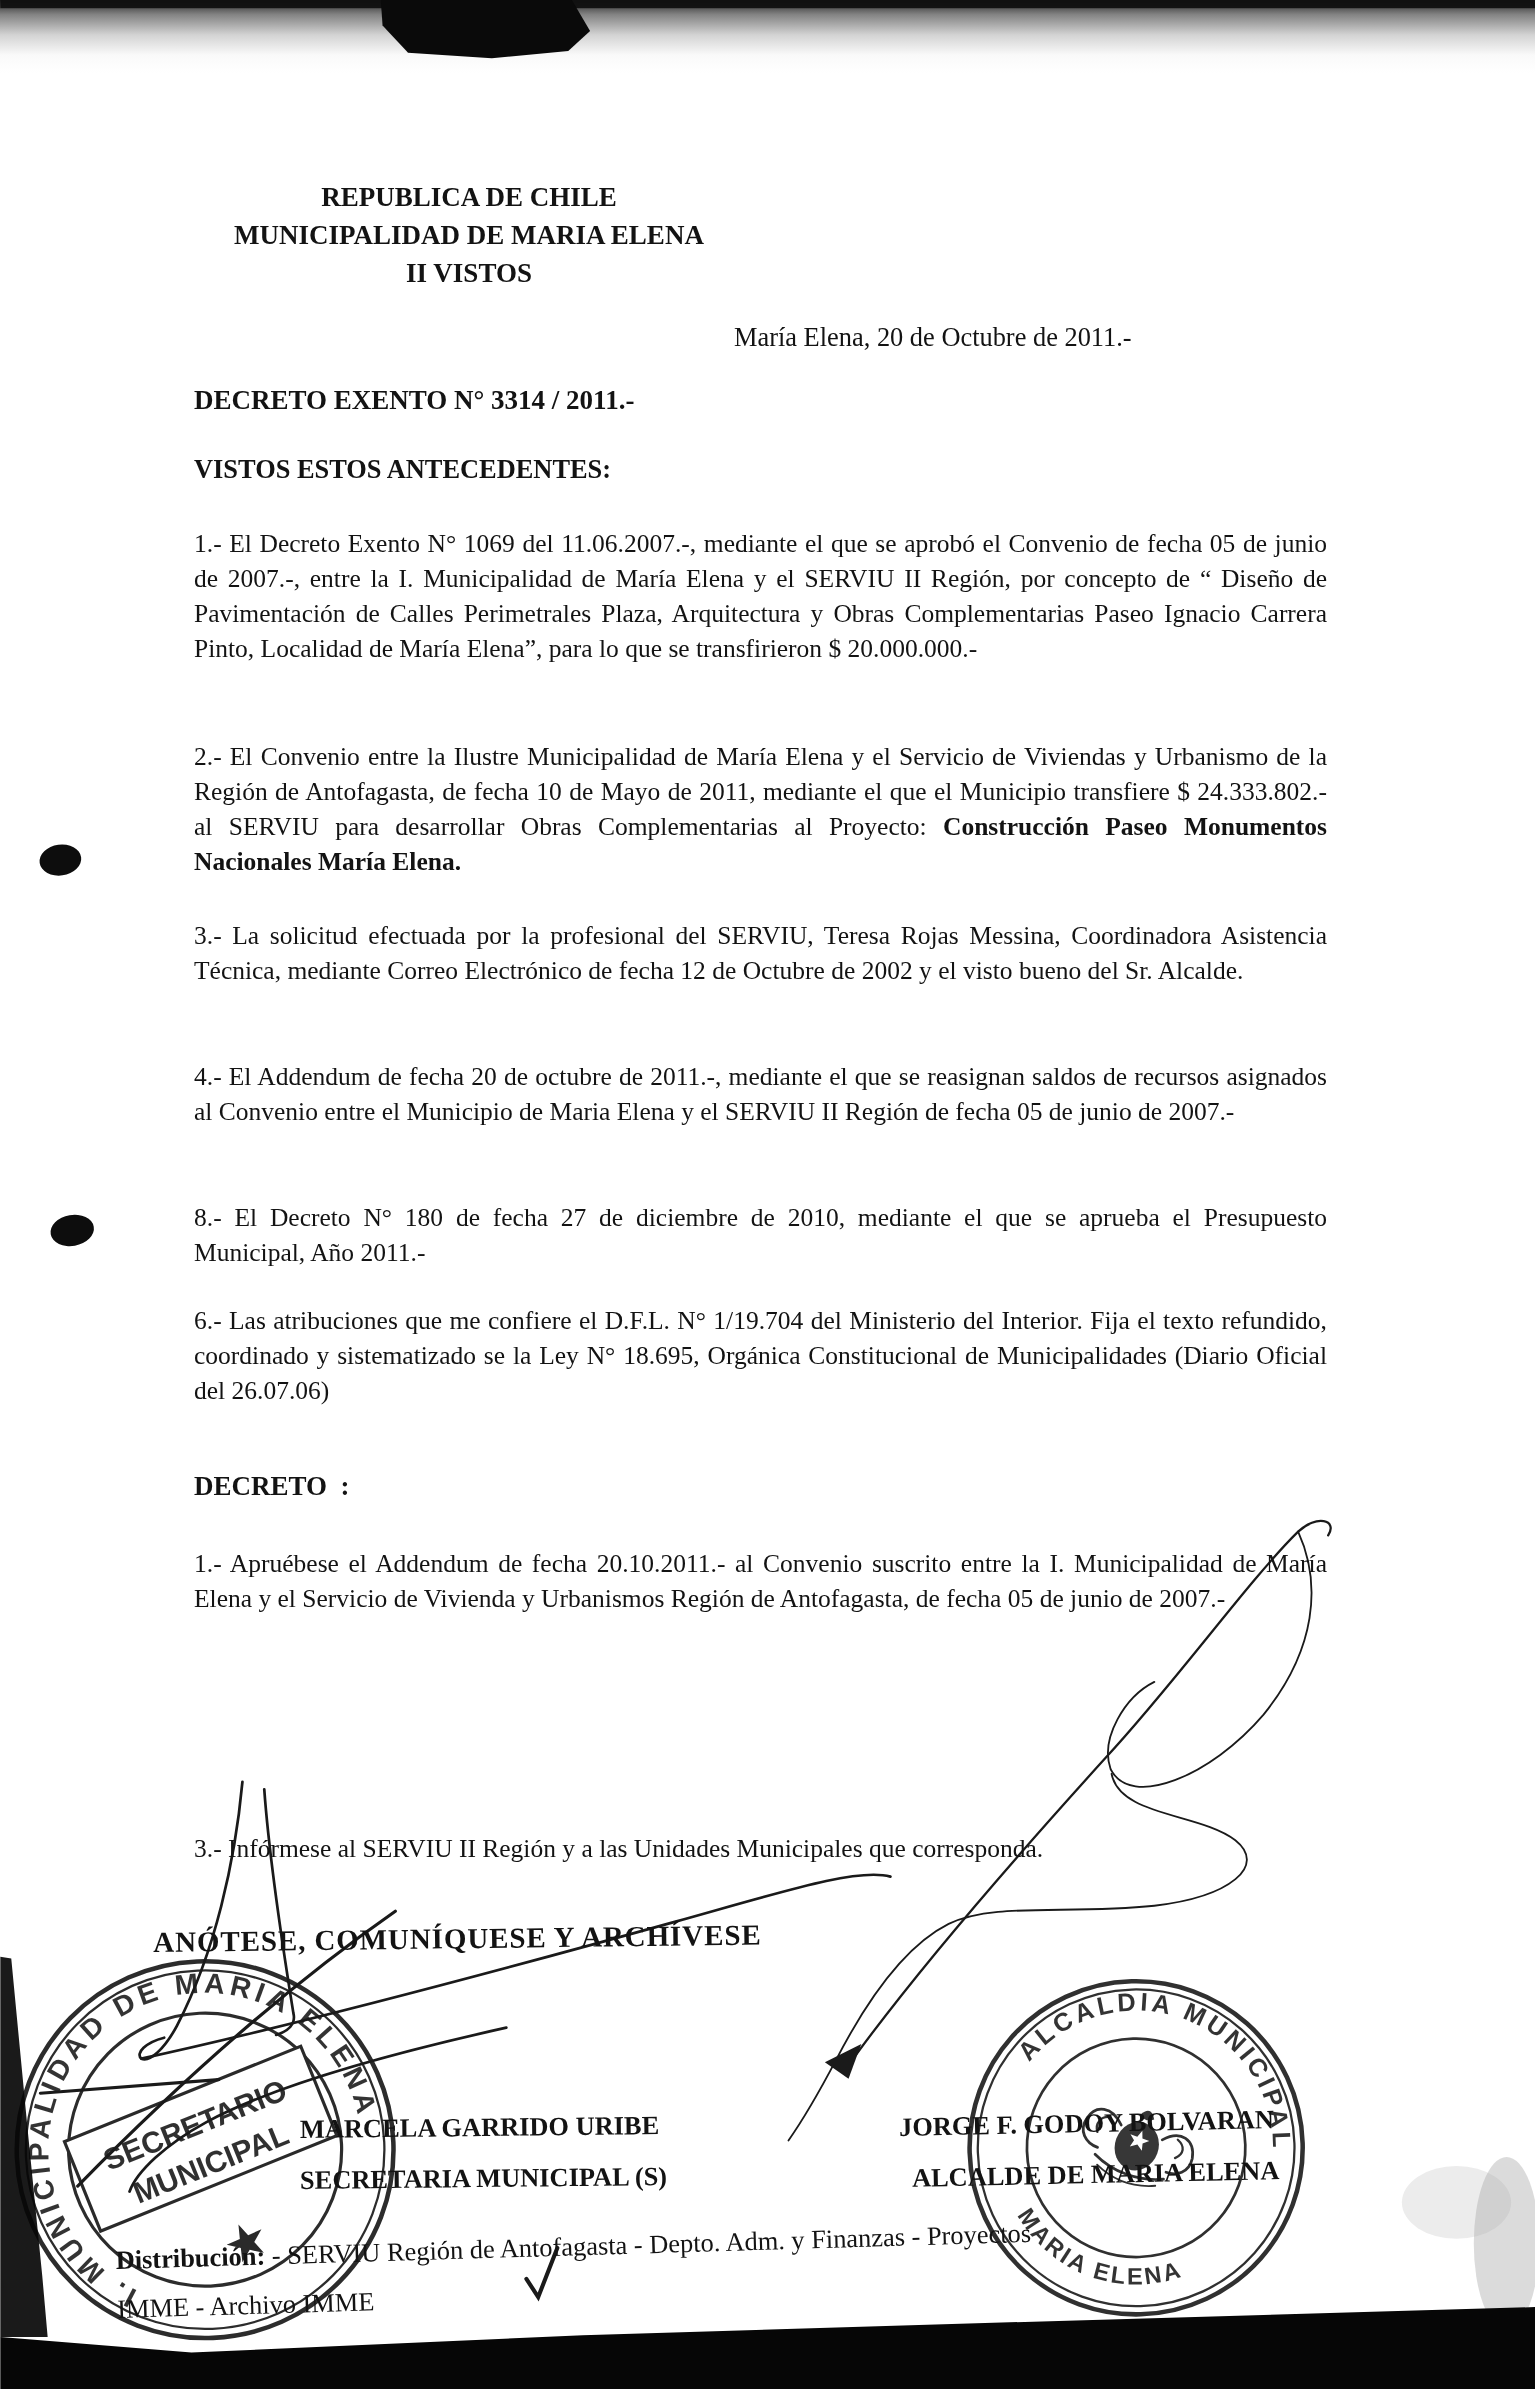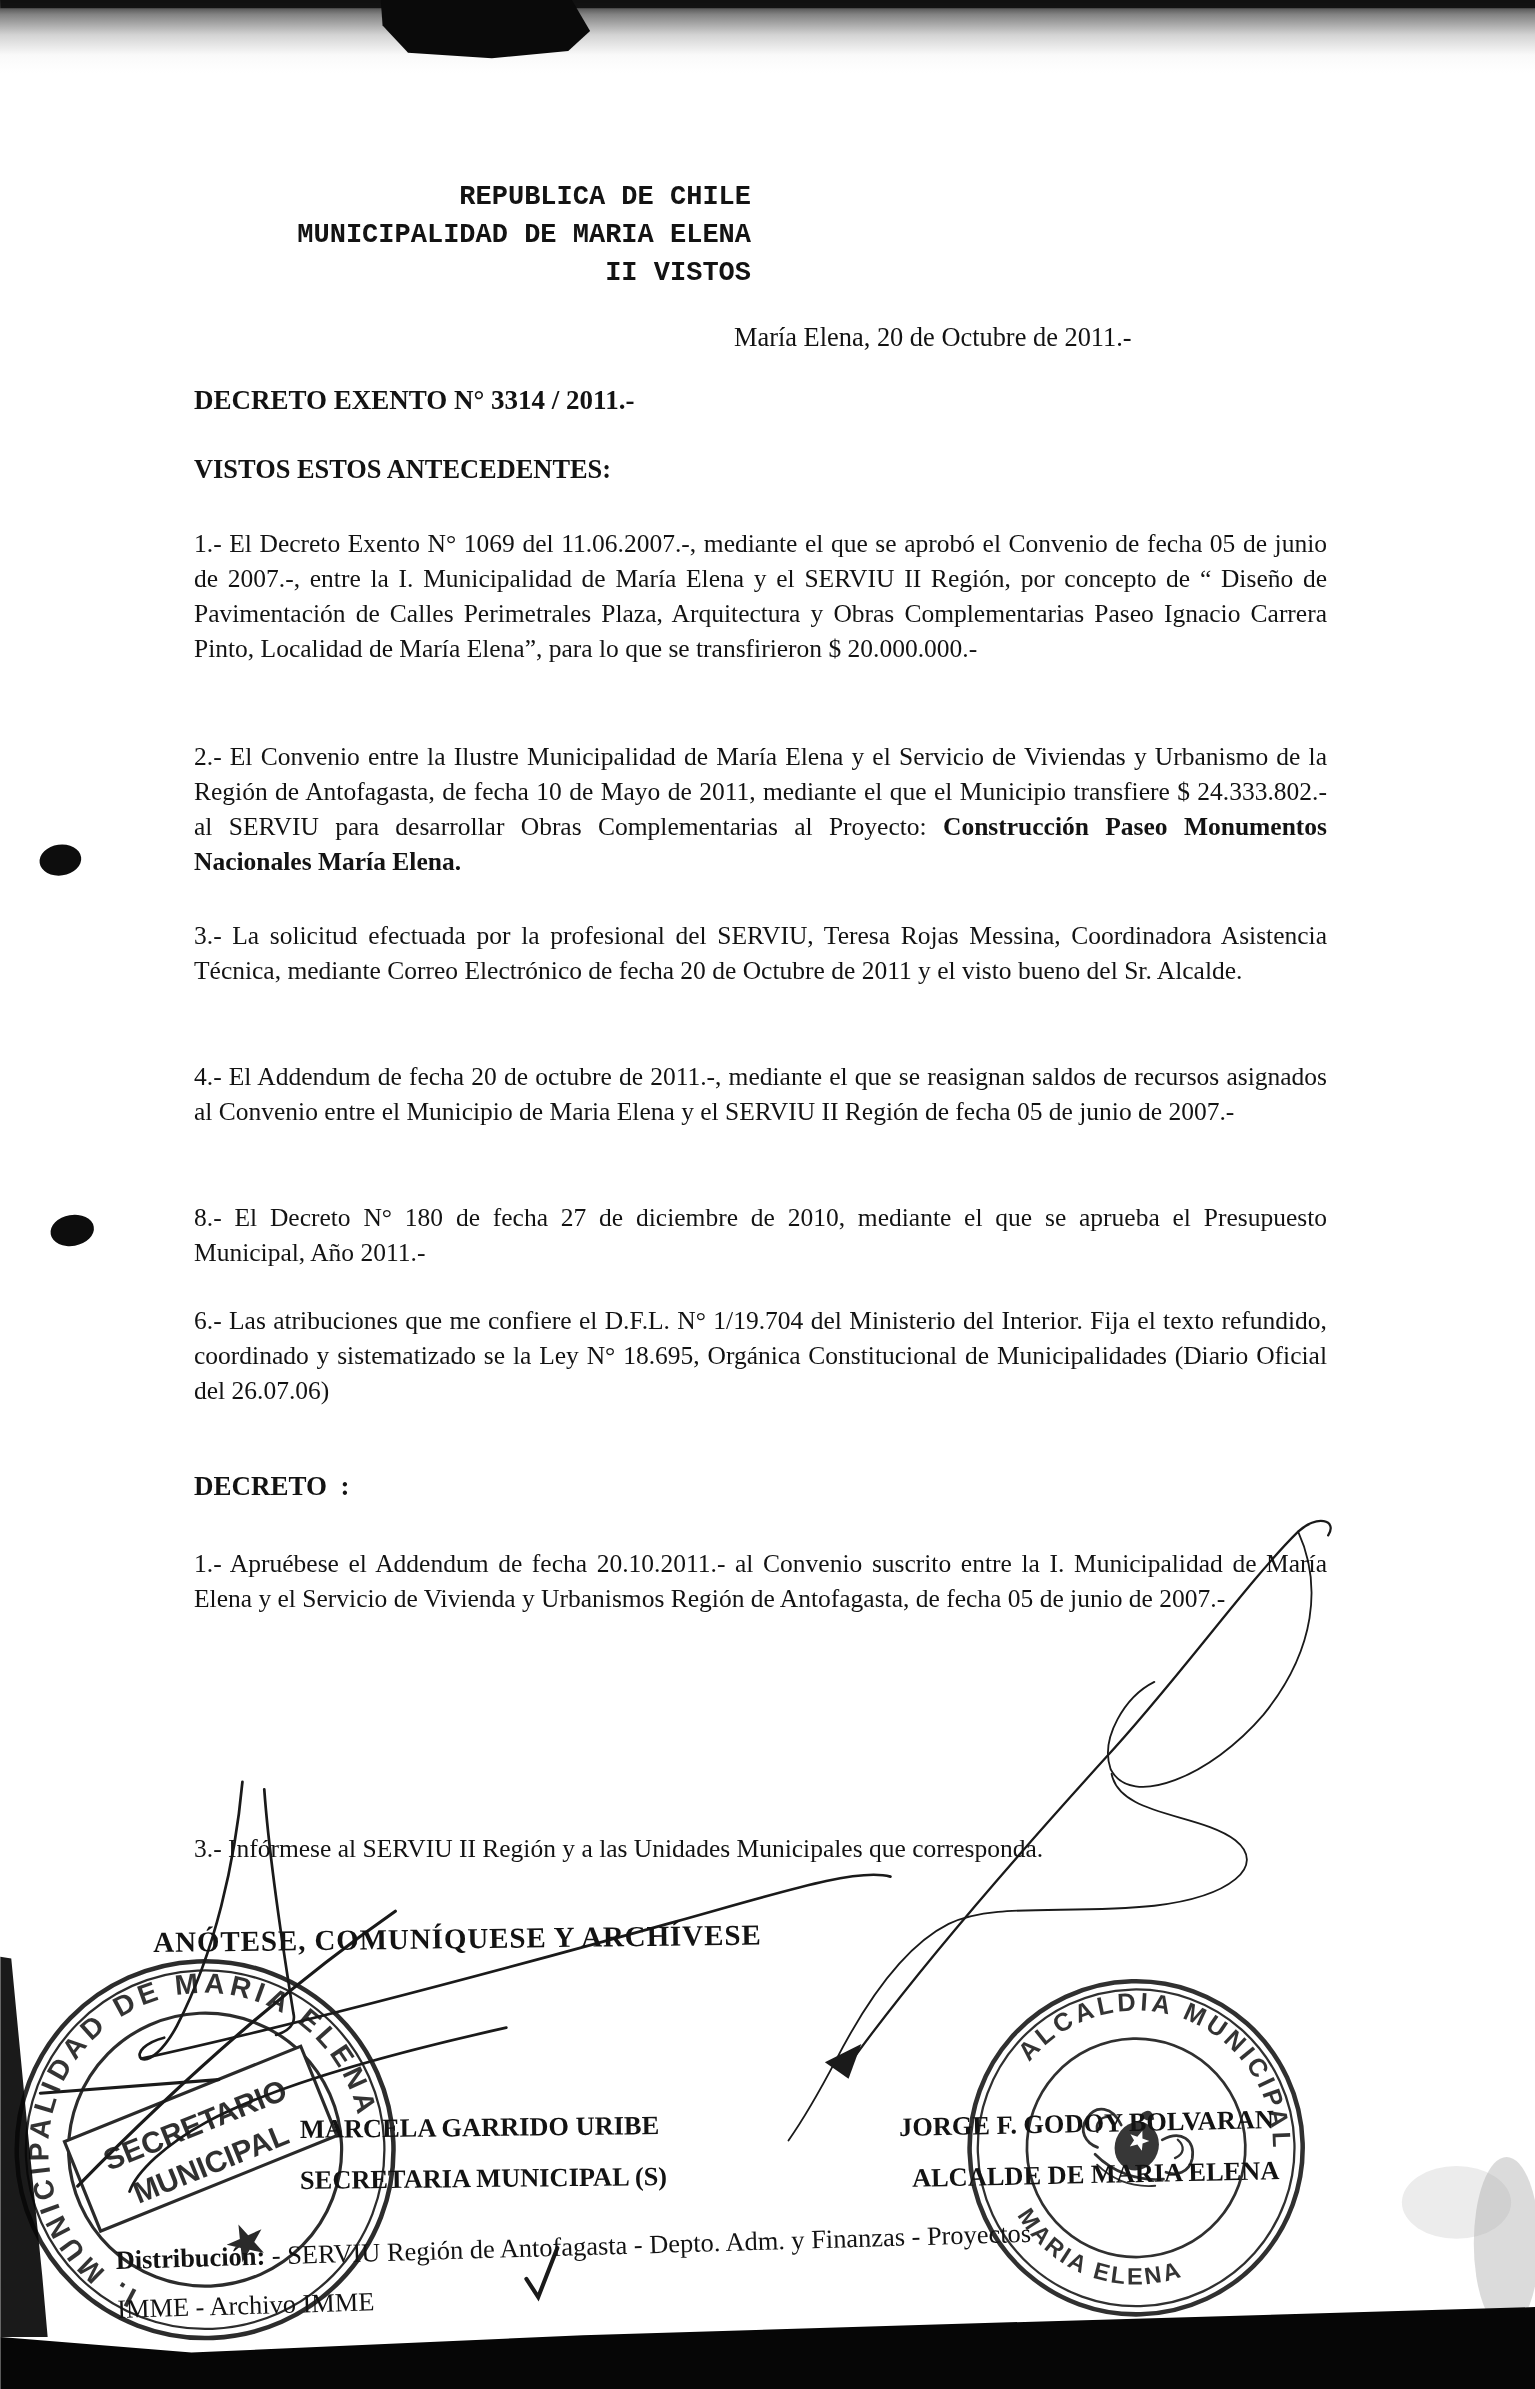--- a/index.html
+++ b/index.html
@@ -4,22 +4,22 @@
 <style>
   html,body{margin:0;padding:0;background:#777;}
   .page{position:relative;width:1536px;height:2389px;background:#ffffff;overflow:hidden;
         font-family:"Liberation Serif",serif;color:#131313;}
   .abs{position:absolute;}
   .txt{z-index:2;}
   
   .top-shadow{left:0;top:0;width:1536px;height:73px;z-index:1;
     background:linear-gradient(180deg, rgba(15,15,15,0.92) 0px, rgba(55,55,55,0.62) 14.6px,
                rgba(110,110,110,0.30) 35px, rgba(200,200,200,0.10) 55px, rgba(255,255,255,0) 73px);}
-  .hdr{left:187px;top:178px;width:564px;text-align:right;font-weight:bold;
-       font-size:27px;line-height:38px;font-family:Liberation Mono, monospace;}
+  .hdr{left:187px;top:178px;width:564px;text-align:center;font-weight:bold;
+       font-size:27px;line-height:38px;}
   .date-line{left:734px;top:322px;font-weight:normal;font-size:26.4px;}
   .dec-no{left:194px;top:385px;font-weight:bold;font-size:27px;}
   .vistos{left:194px;top:454px;font-weight:bold;font-size:26.4px;text-align:right;}
   .par{left:194px;width:1133px;font-size:25.5px;line-height:35px;text-align:justify;margin:0;}
   .b{font-weight:bold;}
   .dec-head{left:194px;top:1471px;font-weight:bold;font-size:27px;}
   .closing{left:153px;top:1926px;font-weight:bold;font-size:29px;letter-spacing:0.9px;
            transform:rotate(-0.7deg);transform-origin:0 0;}
   .sig-name{font-weight:bold;font-size:26.4px;white-space:nowrap;}
   .sig-left-name{left:300px;top:2112px;transform:rotate(-0.6deg);}
@@ -126,21 +126,21 @@
   <div class="abs txt dec-no">DECRETO EXENTO N° 3314  / 2011.-</div>
 
   <div class="abs txt vistos">VISTOS ESTOS ANTECEDENTES:</div>
 
   <p class="abs txt par" style="top:526px">1.- El Decreto Exento N° 1069 del 11.06.2007.-, mediante el que se aprobó el Convenio de fecha 05 de junio de 2007.-, entre la I. Municipalidad de María Elena y el SERVIU II Región, por concepto de “ Diseño de Pavimentación de Calles Perimetrales Plaza, Arquitectura y Obras Complementarias Paseo Ignacio Carrera Pinto, Localidad de María Elena”, para lo que se transfirieron $ 20.000.000.-</p>
 
   <p class="abs txt par" style="top:739px">
     <span>2.- El Convenio entre la Ilustre Municipalidad de María Elena y el Servicio de Viviendas y Urbanismo de la Región de Antofagasta, de fecha 10 de Mayo de 2011, mediante el que el Municipio transfiere $ 24.333.802.- al SERVIU para desarrollar Obras Complementarias al Proyecto: </span><span class="b">Construcción Paseo Monumentos Nacionales María Elena.</span>
   </p>
 
-  <p class="abs txt par" style="top:918px">3.- La solicitud efectuada por la profesional del SERVIU, Teresa Rojas Messina, Coordinadora Asistencia Técnica, mediante Correo Electrónico de fecha 20 de Octubre de 2011 y el visto bueno del Sr. Alcalde.</p>
+  <p class="abs txt par" style="top:918px">3.- La solicitud efectuada por la profesional del SERVIU, Teresa Rojas Messina, Coordinadora Asistencia Técnica, mediante Correo Electrónico de fecha 12 de Octubre de 2002 y el visto bueno del Sr. Alcalde.</p>
 
   <p class="abs txt par" style="top:1059px">4.- El Addendum de fecha 20 de octubre de 2011.-, mediante el que se reasignan saldos de recursos asignados al Convenio entre el Municipio de Maria Elena y el SERVIU II Región de fecha 05 de junio de 2007.-</p>
 
   <p class="abs txt par" style="top:1200px">8.- El Decreto N° 180 de fecha 27 de diciembre de 2010, mediante el que se aprueba el Presupuesto Municipal, Año 2011.-</p>
 
   <p class="abs txt par" style="top:1303px">6.- Las atribuciones que me confiere el D.F.L. N° 1/19.704 del Ministerio del Interior. Fija el texto refundido, coordinado y sistematizado se la Ley N° 18.695, Orgánica Constitucional de Municipalidades (Diario Oficial del 26.07.06)</p>
 
   <div class="abs txt dec-head">DECRETO&nbsp;&nbsp;:</div>
 
   <p class="abs txt par" style="top:1546px">1.- Apruébese el Addendum de fecha 20.10.2011.- al Convenio suscrito entre la I. Municipalidad de María Elena y el Servicio de Vivienda y Urbanismos Región de Antofagasta, de fecha 05 de junio de 2007.-</p>

